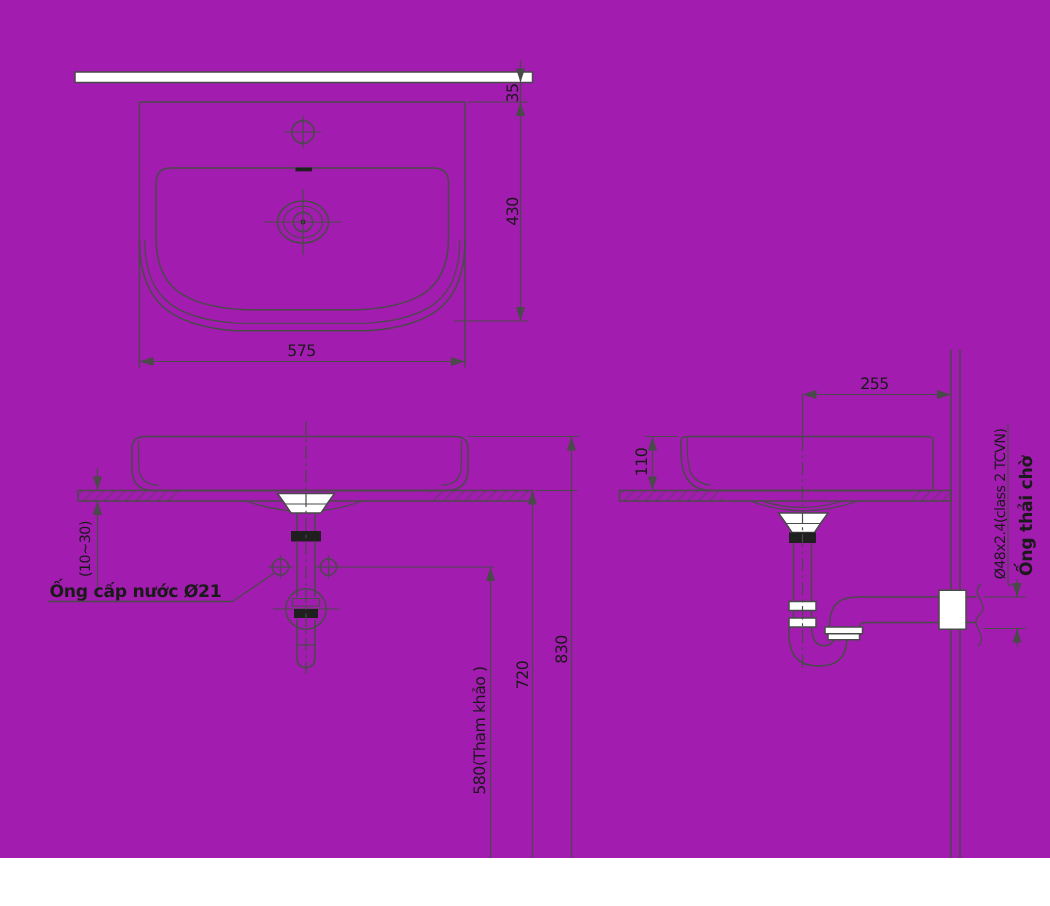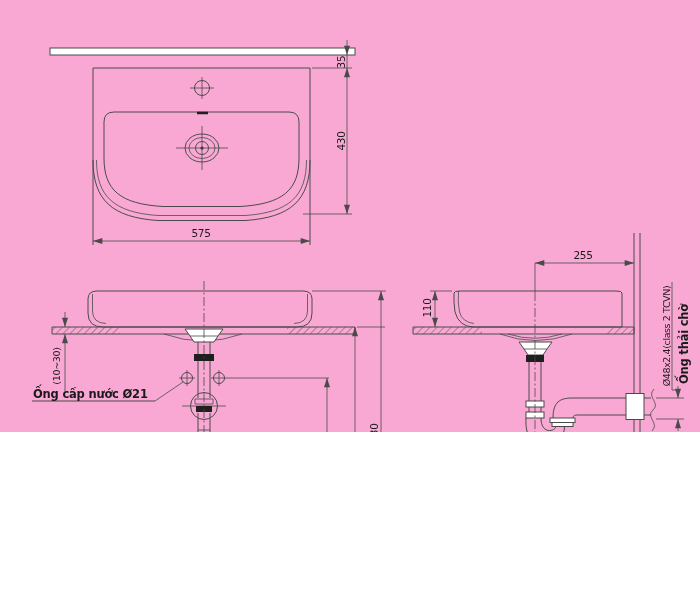--- a/index.html
+++ b/index.html
@@ -1,16 +1,16 @@
 <!DOCTYPE html>
 <html><head>
 <meta charset="utf-8">
 <style>
   html,body{margin:0;padding:0;background:#ffffff;}
-  .wrap{position:relative;width:700px;height:432px;background:#f9a8d4;overflow:hidden;}
+  .wrap{position:relative;width:700px;height:572px;background:#a21caf;overflow:hidden;}
   svg{display:block;}
   .ln{fill:none;stroke:#4a4a4a;stroke-width:1;stroke-linejoin:round;stroke-linecap:butt;}
   .lnf{fill:#ffffff;stroke:#4a4a4a;stroke-width:1;}
   .thin{stroke-width:0.8;}
   .dark{fill:#1f1f1f;stroke:none;}
   .cl{fill:none;stroke:#4a4a4a;stroke-width:0.8;stroke-dasharray:9 2.5 2 2.5;}
   .hatchrect{fill:url(#hatch);stroke:none;}
   text{font-family:"DejaVu Sans","Liberation Sans",sans-serif;fill:#1a1a1a;}
   .dt{font-size:10.5px;letter-spacing:-0.3px;}
   .dts{font-size:9.5px;letter-spacing:-0.3px;}

